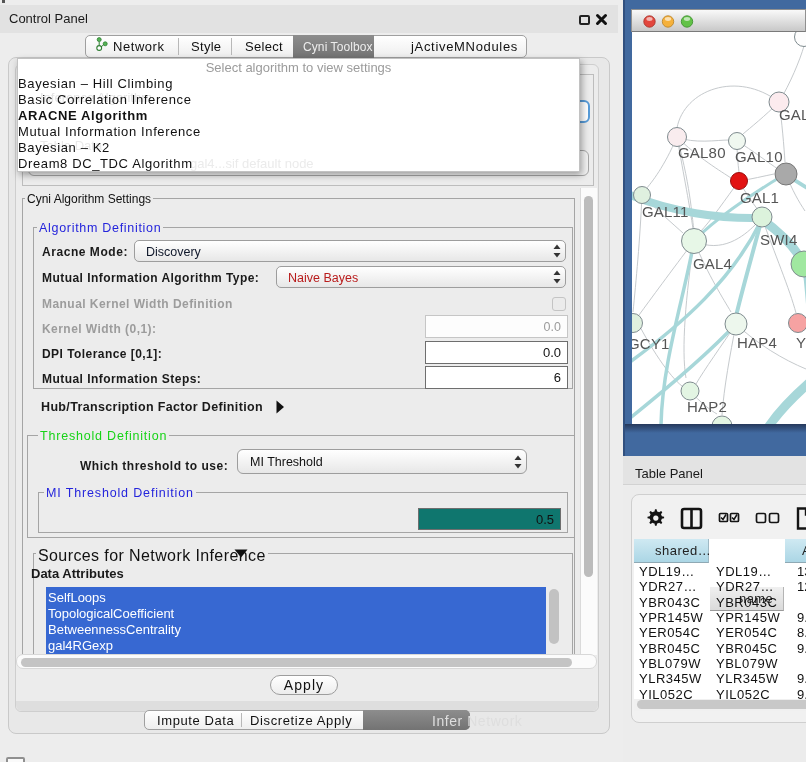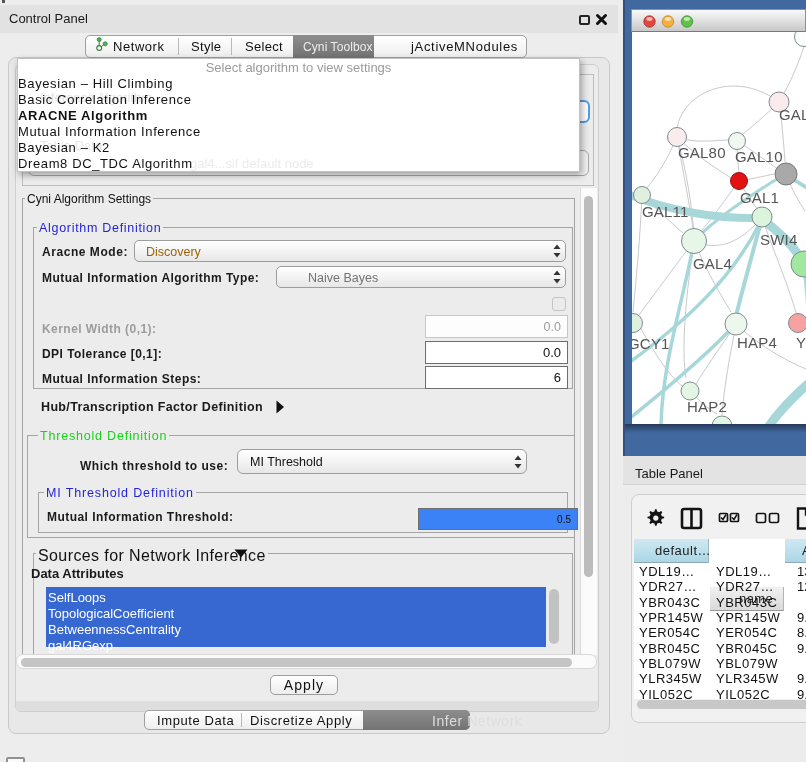--- a/index.html
+++ b/index.html
@@ -51,34 +51,35 @@
 <div class="abs" style="left:584px;top:196px;width:9px;height:381px;background:#bcbcbc;border-radius:5px;"></div>
 
 <div class="abs" style="left:22px;top:198px;width:553px;height:456px;border:1px solid #a5a5a5;border-bottom:none;"></div>
 <div class="abs" style="left:25px;top:192px;background:#ececec;padding:0 2px;font-size:12px;color:#111;">Cyni Algorithm Settings</div>
 
 <div class="abs" style="left:33px;top:227px;width:540px;height:162px;border:1px solid #a5a5a5;"></div>
 <div class="abs" style="left:37px;top:221px;background:#ececec;padding:0 2px;font-size:12.5px;letter-spacing:0.7px;color:#2424dc;">Algorithm Definition</div>
 
 <div class="lbl" style="left:42px;top:245px;font-size:12px;letter-spacing:0.55px;">Aracne Mode:</div>
 <div class="abs" style="left:134px;top:240px;width:432px;height:22px;background:linear-gradient(#ffffff,#e7e7e7);border:1px solid #9d9d9d;border-radius:5px;"></div>
-<div class="abs" style="left:146px;top:245px;font-size:12.5px;color:#a16207;">Discovery</div>
+<div class="abs" style="left:146px;top:245px;font-size:12.5px;color:#0f172a;">Discovery</div>
 <svg class="abs" style="left:553px;top:244px" width="8" height="14" viewBox="0 0 8 14">
  <path d="M4 0.5 L7.5 5 L0.5 5 Z" fill="#333"></path>
       <path d="M4 13.5 L7.5 9 L0.5 9 Z" fill="#333"></path>
 </svg>
 
 <div class="lbl" style="left:42px;top:271px;font-size:12px;letter-spacing:0.45px;">Mutual Information Algorithm Type:</div>
 <div class="abs" style="left:276px;top:266px;width:290px;height:22px;background:linear-gradient(#ffffff,#e7e7e7);border:1px solid #9d9d9d;border-radius:5px;"></div>
-<div class="abs" style="left:288px;top:271px;font-size:12.5px;color:#737373;margin-left:20px;">Naive Bayes</div>
+<div class="abs" style="left:288px;top:271px;font-size:12.5px;color:#b91c1c;">Naive Bayes</div>
 <svg class="abs" style="left:553px;top:270px" width="8" height="14" viewBox="0 0 8 14">
  <path d="M4 0.5 L7.5 5 L0.5 5 Z" fill="#333"></path>
       <path d="M4 13.5 L7.5 9 L0.5 9 Z" fill="#333"></path>
 </svg>
 
+<div class="lbl" style="left:42px;top:297px;font-size:12px;letter-spacing:0.45px;color:#9c9c9c;">Manual Kernel Width Definition</div>
 <div class="abs" style="left:552px;top:297px;width:14px;height:14px;background:#ebebeb;border:1px solid #c4c4c4;border-radius:3px;"></div>
 
 <div class="lbl" style="left:42px;top:322px;font-size:12px;letter-spacing:0.45px;color:#9c9c9c;">Kernel Width (0,1):</div>
 <div class="abs" style="left:425px;top:315px;width:143px;height:23px;background:#fdfdfd;border:1px solid #c6c6c6;font-size:12.5px;color:#9c9c9c;text-align:right;line-height:22px;padding-right:6px;">0.0</div>
 
 <div class="lbl" style="left:42px;top:347px;font-size:12px;letter-spacing:0.45px;">DPI Tolerance [0,1]:</div>
 <div class="abs" style="left:425px;top:341px;width:143px;height:23px;background:#ffffff;border:1px solid #6e6e6e;font-size:13px;color:#111;text-align:right;line-height:22px;padding-right:6px;">0.0</div>
 
 <div class="lbl" style="left:42px;top:372px;font-size:12px;letter-spacing:0.45px;">Mutual Information Steps:</div>
 <div class="abs" style="left:425px;top:366px;width:143px;height:23px;background:#ffffff;border:1px solid #6e6e6e;font-size:13px;color:#111;text-align:right;line-height:22px;padding-right:6px;">6</div>
@@ -94,38 +95,37 @@
 <div class="lbl" style="left:80px;top:459px;font-size:12px;letter-spacing:0.5px;">Which threshold to use:</div>
 <div class="abs" style="left:237px;top:449px;width:290px;height:25px;background:linear-gradient(#ffffff,#e7e7e7);border:1px solid #9d9d9d;border-radius:6px;"></div>
 <div class="abs" style="left:250px;top:455px;font-size:12.5px;color:#111;">MI Threshold</div>
 <svg class="abs" style="left:514px;top:455px" width="8" height="14" viewBox="0 0 8 14">
  <path d="M4 0.5 L7.5 5 L0.5 5 Z" fill="#333"></path>
       <path d="M4 13.5 L7.5 9 L0.5 9 Z" fill="#333"></path>
 </svg>
 
 <div class="abs" style="left:38px;top:492px;width:530px;height:41px;border:1px solid #a5a5a5;"></div>
 <div class="abs" style="left:44px;top:486px;background:#ececec;padding:0 2px;font-size:12.5px;letter-spacing:0.85px;color:#2424dc;">MI Threshold Definition</div>
-<div class="lbl" style="left:47px;top:510px;font-size:12px;letter-spacing:0.45px;">Mutual Information Threshold:</div>
-<div class="abs" style="left:418px;top:508px;width:160px;height:22px;background:#3b82f6;border:1px solid #6e6e6e;font-size:10px;color:#111;text-align:right;line-height:21px;padding-right:6px;">0.5</div>
+<div class="abs" style="left:418px;top:508px;width:143px;height:22px;background:#0f766e;border:1px solid #6e6e6e;font-size:13px;color:#111;text-align:right;line-height:21px;padding-right:6px;">0.5</div>
 
 <div class="abs" style="left:33px;top:553px;width:540px;height:101px;border:1px solid #a5a5a5;border-bottom:none;"></div>
 <div class="abs" style="left:36px;top:547px;background:#ececec;padding:0 2px;font-size:16px;letter-spacing:0.4px;color:#111;">Sources for Network Inference</div>
 <svg class="abs" style="left:234px;top:549px" width="14" height="9" viewBox="0 0 14 9">
  <path d="M0.5 0.5 L13.5 0.5 L7 8.5 Z" fill="#111"></path>
 </svg>
 <div class="lbl" style="left:31px;top:566px;font-size:13px;">Data Attributes</div>
-<div class="abs" style="left:46px;top:587px;width:500px;height:60px;background:#3768d2;color:#fff;font-size:13px;">
+<div class="abs" style="left:46px;top:587px;width:500px;height:80px;background:#3768d2;color:#fff;font-size:13px;">
       <div style="padding:3px 0 0 2px;line-height:16.1px;">SelfLoops<br>TopologicalCoefficient<br>BetweennessCentrality<br>gal4RGexp</div>
     </div>
 <div class="abs" style="left:549px;top:589px;width:10px;height:55px;background:#c2c2c2;border-radius:5px;"></div>
 
 <div class="abs" style="left:16px;top:654px;width:581px;height:15px;background:#fbfbfb;border:1px solid #d8d8d8;border-radius:7px;"></div>
 <div class="abs" style="left:21px;top:658px;width:551px;height:9px;background:#c4c4c4;border-radius:4.5px;"></div>
 
-<div class="abs" style="left:270px;top:675px;width:68px;height:20px;background:linear-gradient(#ffffff,#ededed);border:1px solid #9d9d9d;border-radius:5px;text-align:center;font-size:14px;letter-spacing:1.05px;color:#111;line-height:19px;">Apply</div>
+<div class="abs" style="left:270px;top:675px;width:68px;height:20px;background:linear-gradient(#ffffff,#ededed);border:1px solid #9d9d9d;border-radius:10px;text-align:center;font-size:14px;letter-spacing:1.05px;color:#111;line-height:19px;">Apply</div>
 
 <div class="abs" style="left:144px;top:710px;width:326px;height:20px;background:linear-gradient(#ffffff,#eeeeee);border:1px solid #9f9f9f;border-radius:5px;"></div>
 <div class="abs" style="left:241px;top:713px;width:1px;height:14px;background:#b8b8b8;"></div>
 <div class="abs" style="left:363px;top:710px;width:107px;height:20px;background:linear-gradient(#8d8d8d,#737373);border-radius:0 5px 5px 0;"></div>
 <div class="abs" style="left:157px;top:713px;font-size:13px;letter-spacing:0.6px;color:#111;">Impute Data</div>
 <div class="abs" style="left:250px;top:713px;font-size:13px;letter-spacing:0.62px;color:#111;">Discretize Apply</div>
 <div class="abs" style="left:384px;top:713px;font-size:14px;letter-spacing:0.55px;color:#dedede;margin-left:48px;">Infer Network</div>
 
 <div class="abs" style="left:17px;top:58px;width:563px;height:114px;background:#ffffff;border:1px solid #c2c2c2;box-shadow:2px 3px 7px rgba(0,0,0,0.35);z-index:50;"></div>
 <div class="abs" style="left:40px;top:90px;font-size:13px;color:#e4e4e4;z-index:51;">Inference Algorithm</div>
@@ -242,21 +242,21 @@
   <rect x="75.5" y="8.5" width="8" height="8" rx="1" stroke-width="1.7"></rect>
   <rect x="86.5" y="8.5" width="8" height="8" rx="1" stroke-width="1.7"></rect>
   <path d="M77 12.5 L79 14.5 L82 9.5 M88 12.5 L90 14.5 L93 9.5" stroke-width="1.5"></path>
   <rect x="112.5" y="8.5" width="9" height="9" rx="1.5" stroke-width="1.7"></rect>
   <rect x="125.5" y="8.5" width="9" height="9" rx="1.5" stroke-width="1.7"></rect>
  </g>
  <path d="M154 3.5 h8 l6 6 v14 h-14 z M162 3.5 v6 h6" fill="none" stroke="#141414" stroke-width="2.4"></path>
 </svg>
 
 <div class="abs" style="left:634px;top:539px;width:172px;height:172px;background:#fff;overflow:hidden;">
-  <div style="position:absolute;left:0;top:0;width:75px;height:24px;background:linear-gradient(#cfe9f2,#abd6e5);border-right:1px solid #9fb9c4;border-bottom:1px solid #8fa9b4;font-size:13px;letter-spacing:0.5px;color:#222;line-height:24px;padding-left:21px;">default…</div>
+  <div style="position:absolute;left:0;top:0;width:75px;height:24px;background:linear-gradient(#cfe9f2,#abd6e5);border-right:1px solid #9fb9c4;border-bottom:1px solid #8fa9b4;font-size:13px;letter-spacing:0.5px;color:#222;line-height:24px;padding-left:21px;">shared…</div>
   <div style="position:absolute;left:76px;top:0;width:74px;height:24px;background:linear-gradient(#f0f0f0,#dadada);border-right:1px solid #b4b4b4;border-bottom:1px solid #9a9a9a;font-size:13px;letter-spacing:0.4px;color:#222;line-height:24px;padding-left:29px;margin-top:48px;">name</div>
   <div style="position:absolute;left:151px;top:0;width:21px;height:24px;background:linear-gradient(#cfe9f2,#abd6e5);border-bottom:1px solid #8fa9b4;font-size:13px;color:#222;line-height:24px;padding-left:17px;">A</div>
   <div style="position:absolute;left:5px;top:25px;font-size:13px;letter-spacing:0.5px;color:#111;line-height:15.35px;">YDL19…<br>YDR27…<br>YBR043C<br>YPR145W<br>YER054C<br>YBR045C<br>YBL079W<br>YLR345W<br>YIL052C</div>
   <div style="position:absolute;left:82px;top:25px;font-size:13px;letter-spacing:0.5px;color:#111;line-height:15.35px;">YDL19…<br>YDR27…<br>YBR043C<br>YPR145W<br>YER054C<br>YBR045C<br>YBL079W<br>YLR345W<br>YIL052C</div>
   <div style="position:absolute;left:163px;top:25px;font-size:13px;color:#111;line-height:15.35px;">13<br>12<br>&nbsp;<br>9.<br>8.<br>9.<br>&nbsp;<br>9.<br>9.</div>
 </div>
 
 <div class="abs" style="left:634px;top:699px;width:172px;height:12px;background:#f0f0f0;"></div>
 <div class="abs" style="left:637px;top:700px;width:169px;height:9px;background:#c8c8c8;border-radius:5px 0 0 5px;"></div>
 

